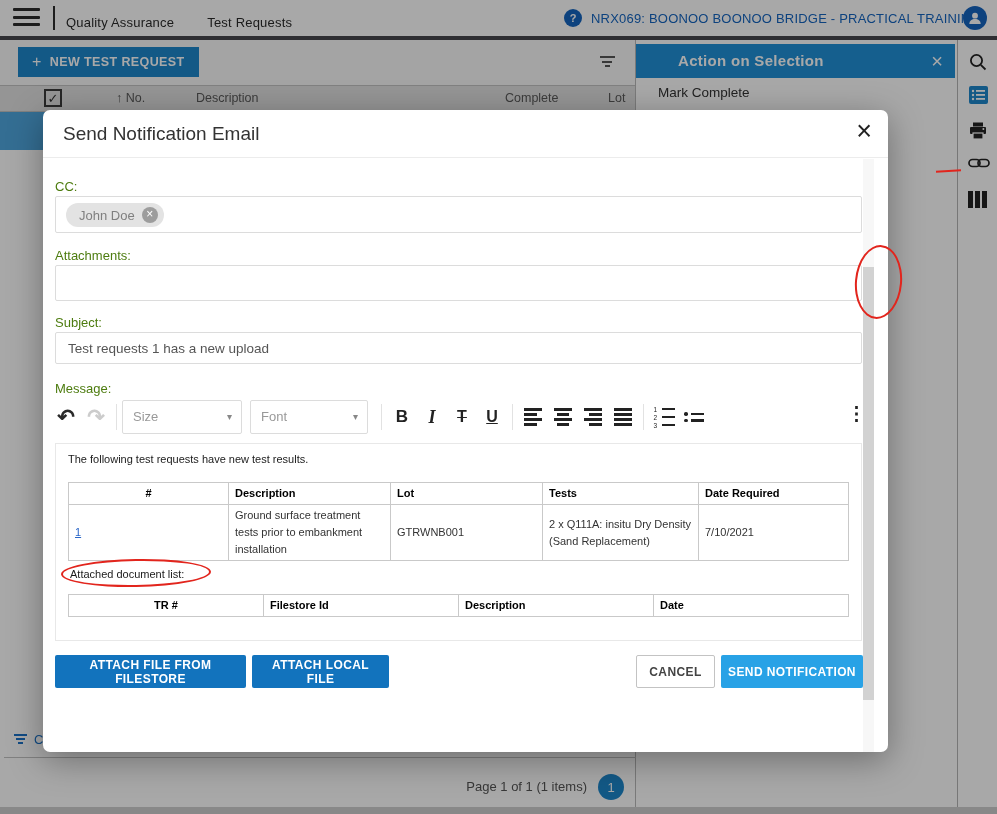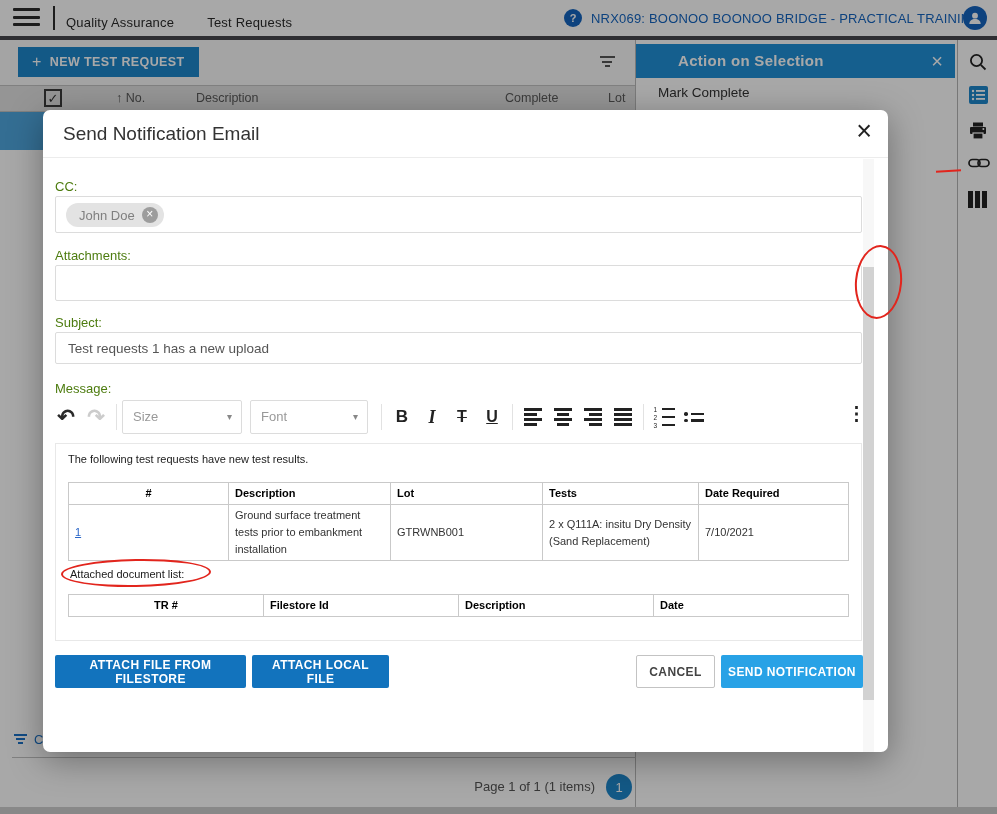--- a/index.html
+++ b/index.html
@@ -46,21 +46,21 @@
   .col-no{position:absolute;left:116px;top:5px;}
   .col-desc{position:absolute;left:196px;top:5px;}
   .col-complete{position:absolute;left:505px;top:5px;}
   .col-lot{position:absolute;left:608px;top:5px;}
   .sel-row{position:absolute;left:0;top:72px;width:100%;height:38px;background:#4fa8e0;}
   .sel-row .cbx{position:absolute;left:44px;top:10px;border-color:rgba(255,255,255,.85);color:#fff;}
   .create-filter{position:absolute;left:14px;top:692px;display:flex;align-items:center;gap:7px;
           font-size:13px;color:#1a73c8;cursor:pointer;}
   .cf-icon i{display:block;height:2px;background:#1a73c8;margin:0 auto 2px auto;}
   .cf-icon i:nth-child(1){width:13px;} .cf-icon i:nth-child(2){width:9px;} .cf-icon i:nth-child(3){width:5px;}
-  .grid-footer{position:absolute;left:12px;top:717px;width:100%;height:50px;border-top:1px solid #c2c2c2;}
+  .grid-footer{position:absolute;left:4px;top:717px;width:100%;height:50px;border-top:1px solid #c2c2c2;}
   .pag-text{position:absolute;right:52px;top:21px;font-size:13px;color:#555;}
   .pag-circle{position:absolute;right:15px;top:16px;width:26px;height:26px;border-radius:50%;
           background:#1e87cc;color:#fff;font-size:13px;display:flex;align-items:center;
           justify-content:center;cursor:pointer;}
 
   
   .action-panel{position:absolute;left:636px;top:40px;width:319px;height:767px;background:#fff;}
   .ap-header{position:absolute;left:0;top:4px;width:100%;height:34px;background:#2090d8;color:#fff;}
   .ap-title{position:absolute;left:22px;top:0;line-height:34px;font-size:15px;font-weight:600;letter-spacing:.3px;margin-left:20px;}
   .ap-close{position:absolute;right:12px;top:0;line-height:34px;font-size:20px;cursor:pointer;}

